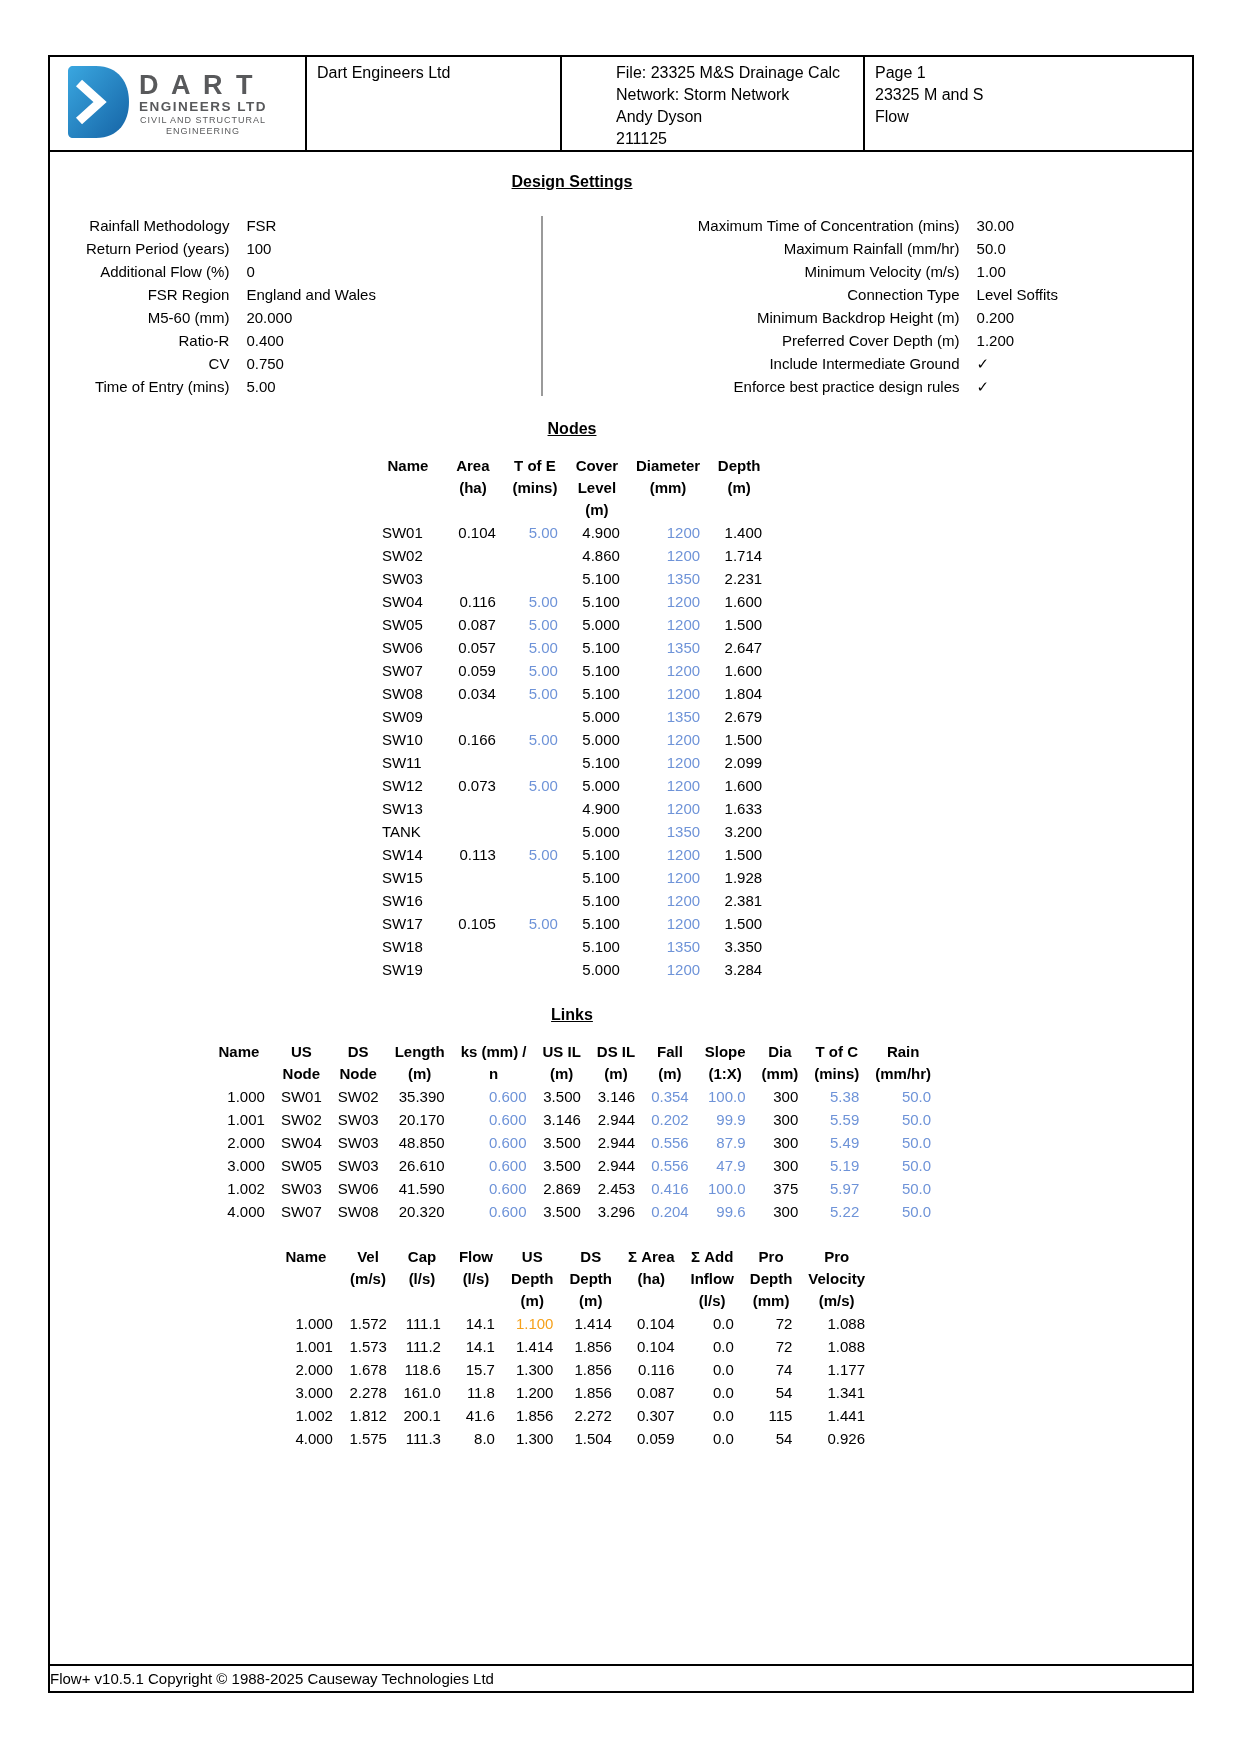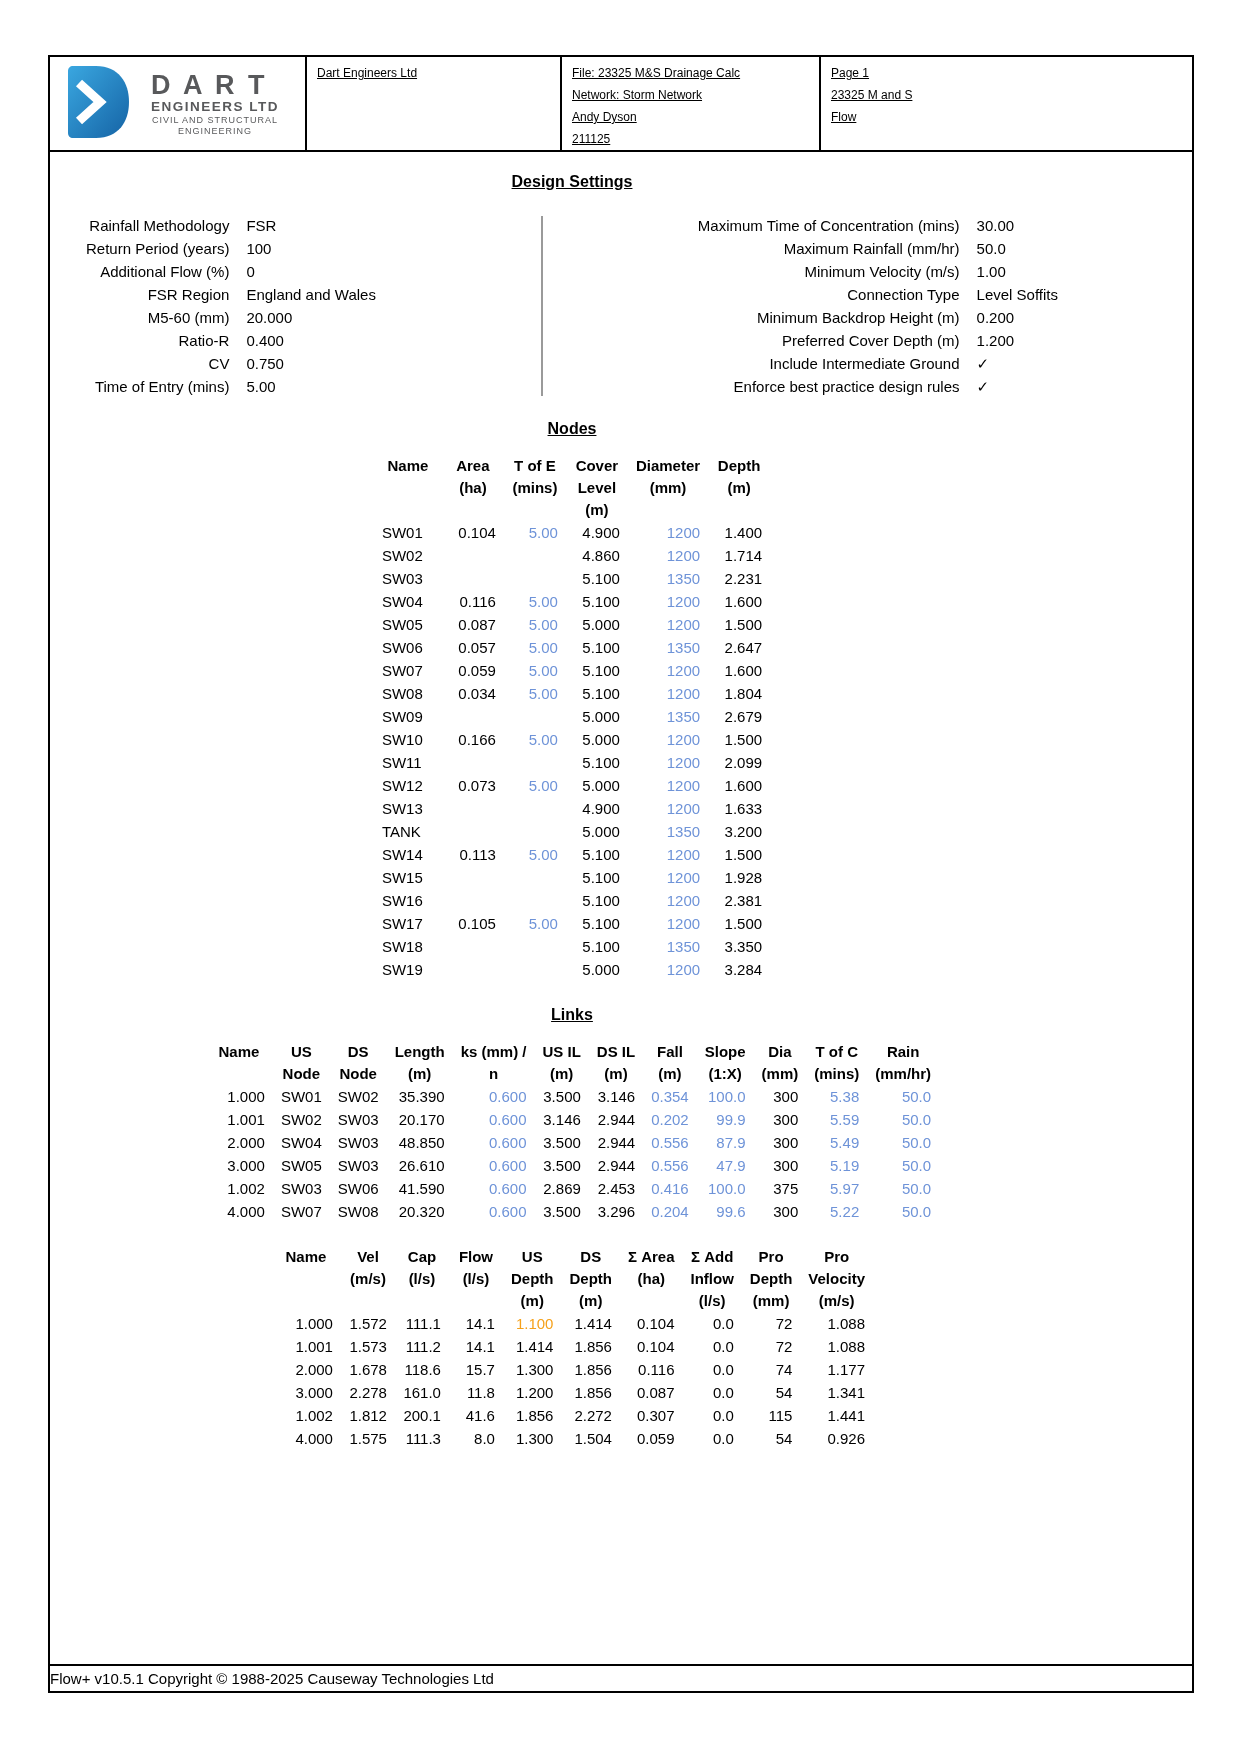--- a/index.html
+++ b/index.html
@@ -14,24 +14,24 @@
   body{
     width:1241px;height:1754px;position:relative;
     font-family:"Liberation Sans",sans-serif;color:#000;
   }
   .page-border{
     position:absolute;left:48px;top:55px;width:1146px;height:1638px;
     border:2px solid #000;display:flex;flex-direction:column;background:#fff;
   }
   
   .report-header{display:flex;border-bottom:2px solid #000;height:95px;flex:0 0 auto;}
-  .hcell{padding:5px 10px;font-size:12px;line-height:22px;text-decoration:underline;}
-  .cell-logo{width:257px;border-right:2px solid #000;display:flex;align-items:center;padding:4px 0 4px 16px;gap:12px;}
+  .hcell{padding:5px 10px;font-size:16px;line-height:22px;}
+  .cell-logo{width:257px;border-right:2px solid #000;display:flex;align-items:center;padding:4px 0 4px 16px;}
   .cell-company{width:255px;border-right:2px solid #000;}
-  .cell-file{width:259px;border-right:2px solid #000;}
+  .cell-file{width:259px;border-right:2px solid #000;margin-left:44px;}
   .cell-page{flex:1;}
   .logo-icon{flex:0 0 auto;}
   .logo-text{margin-left:9px;color:var(--logo-gray);}
   .logo-title{font-size:27px;font-weight:bold;letter-spacing:3px;line-height:28px;}
   .logo-sub{font-size:13.5px;font-weight:bold;letter-spacing:1.5px;line-height:16px;}
   .logo-tag{font-size:9px;letter-spacing:1px;line-height:11px;text-align:center;}
   
   .content{flex:1 1 auto;padding-right:134px;overflow:hidden;padding-left:36px;}
   .section-title{
     text-align:center;font-size:16px;font-weight:bold;text-decoration:underline;

